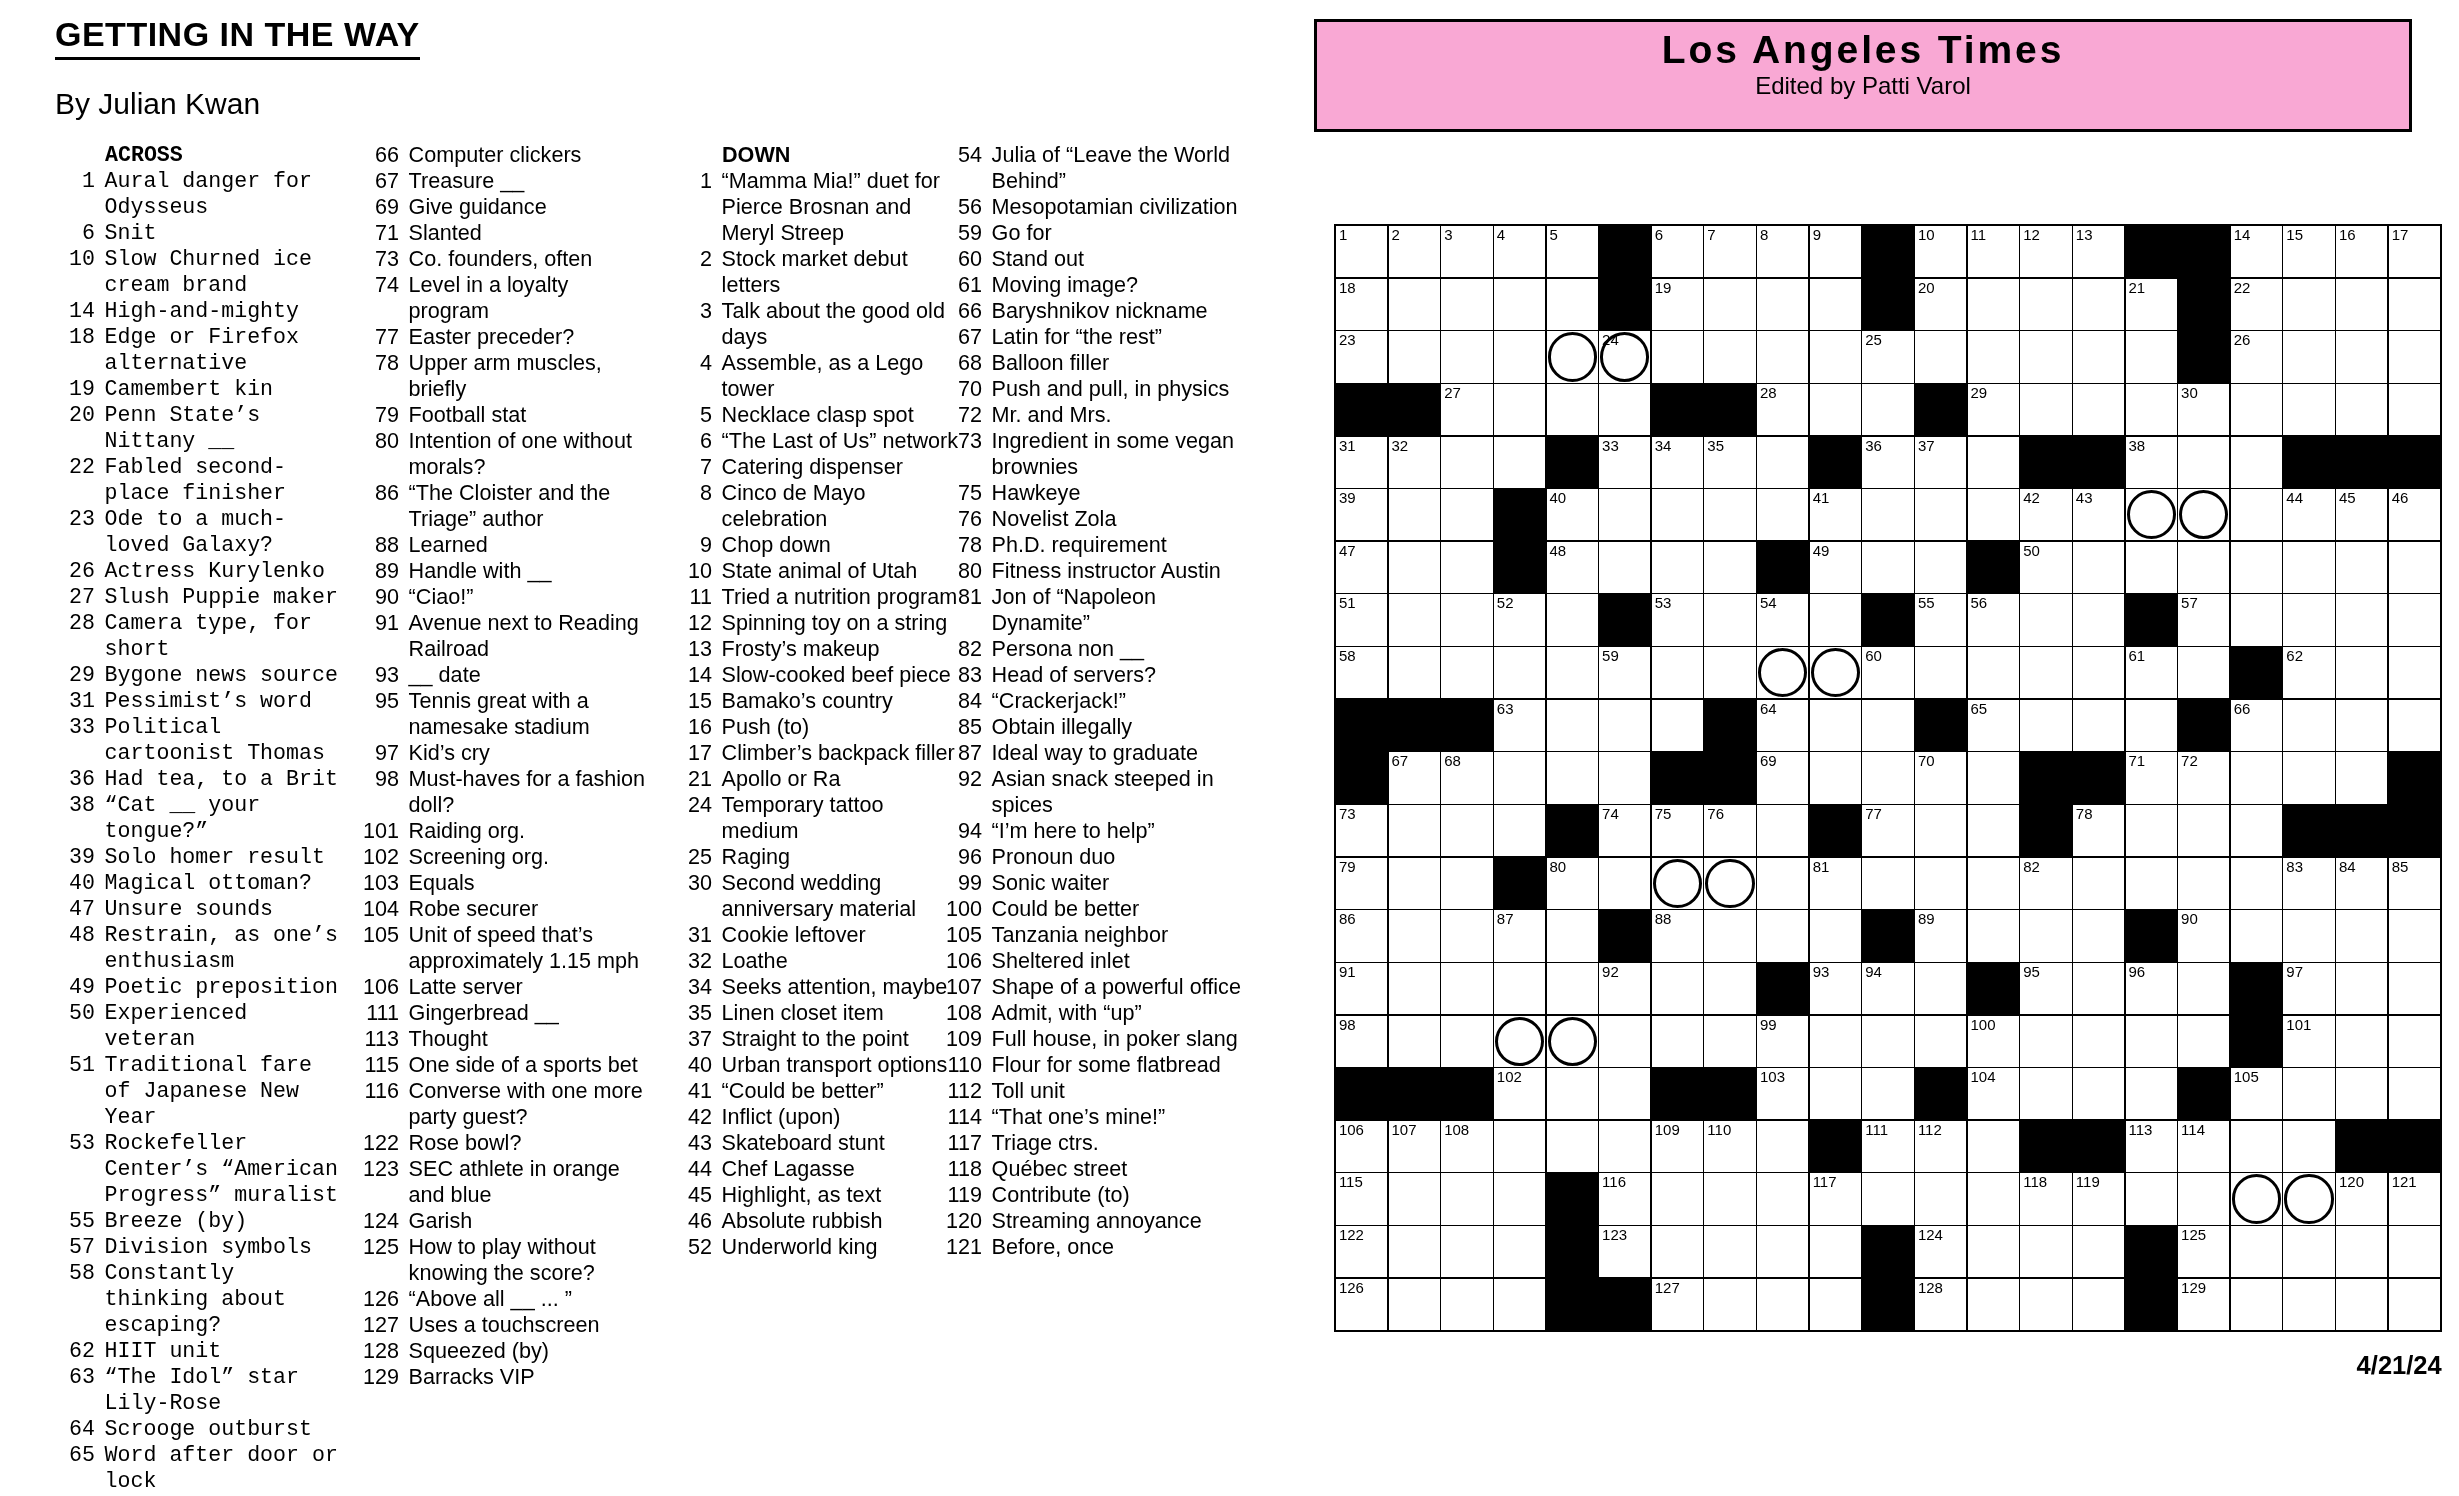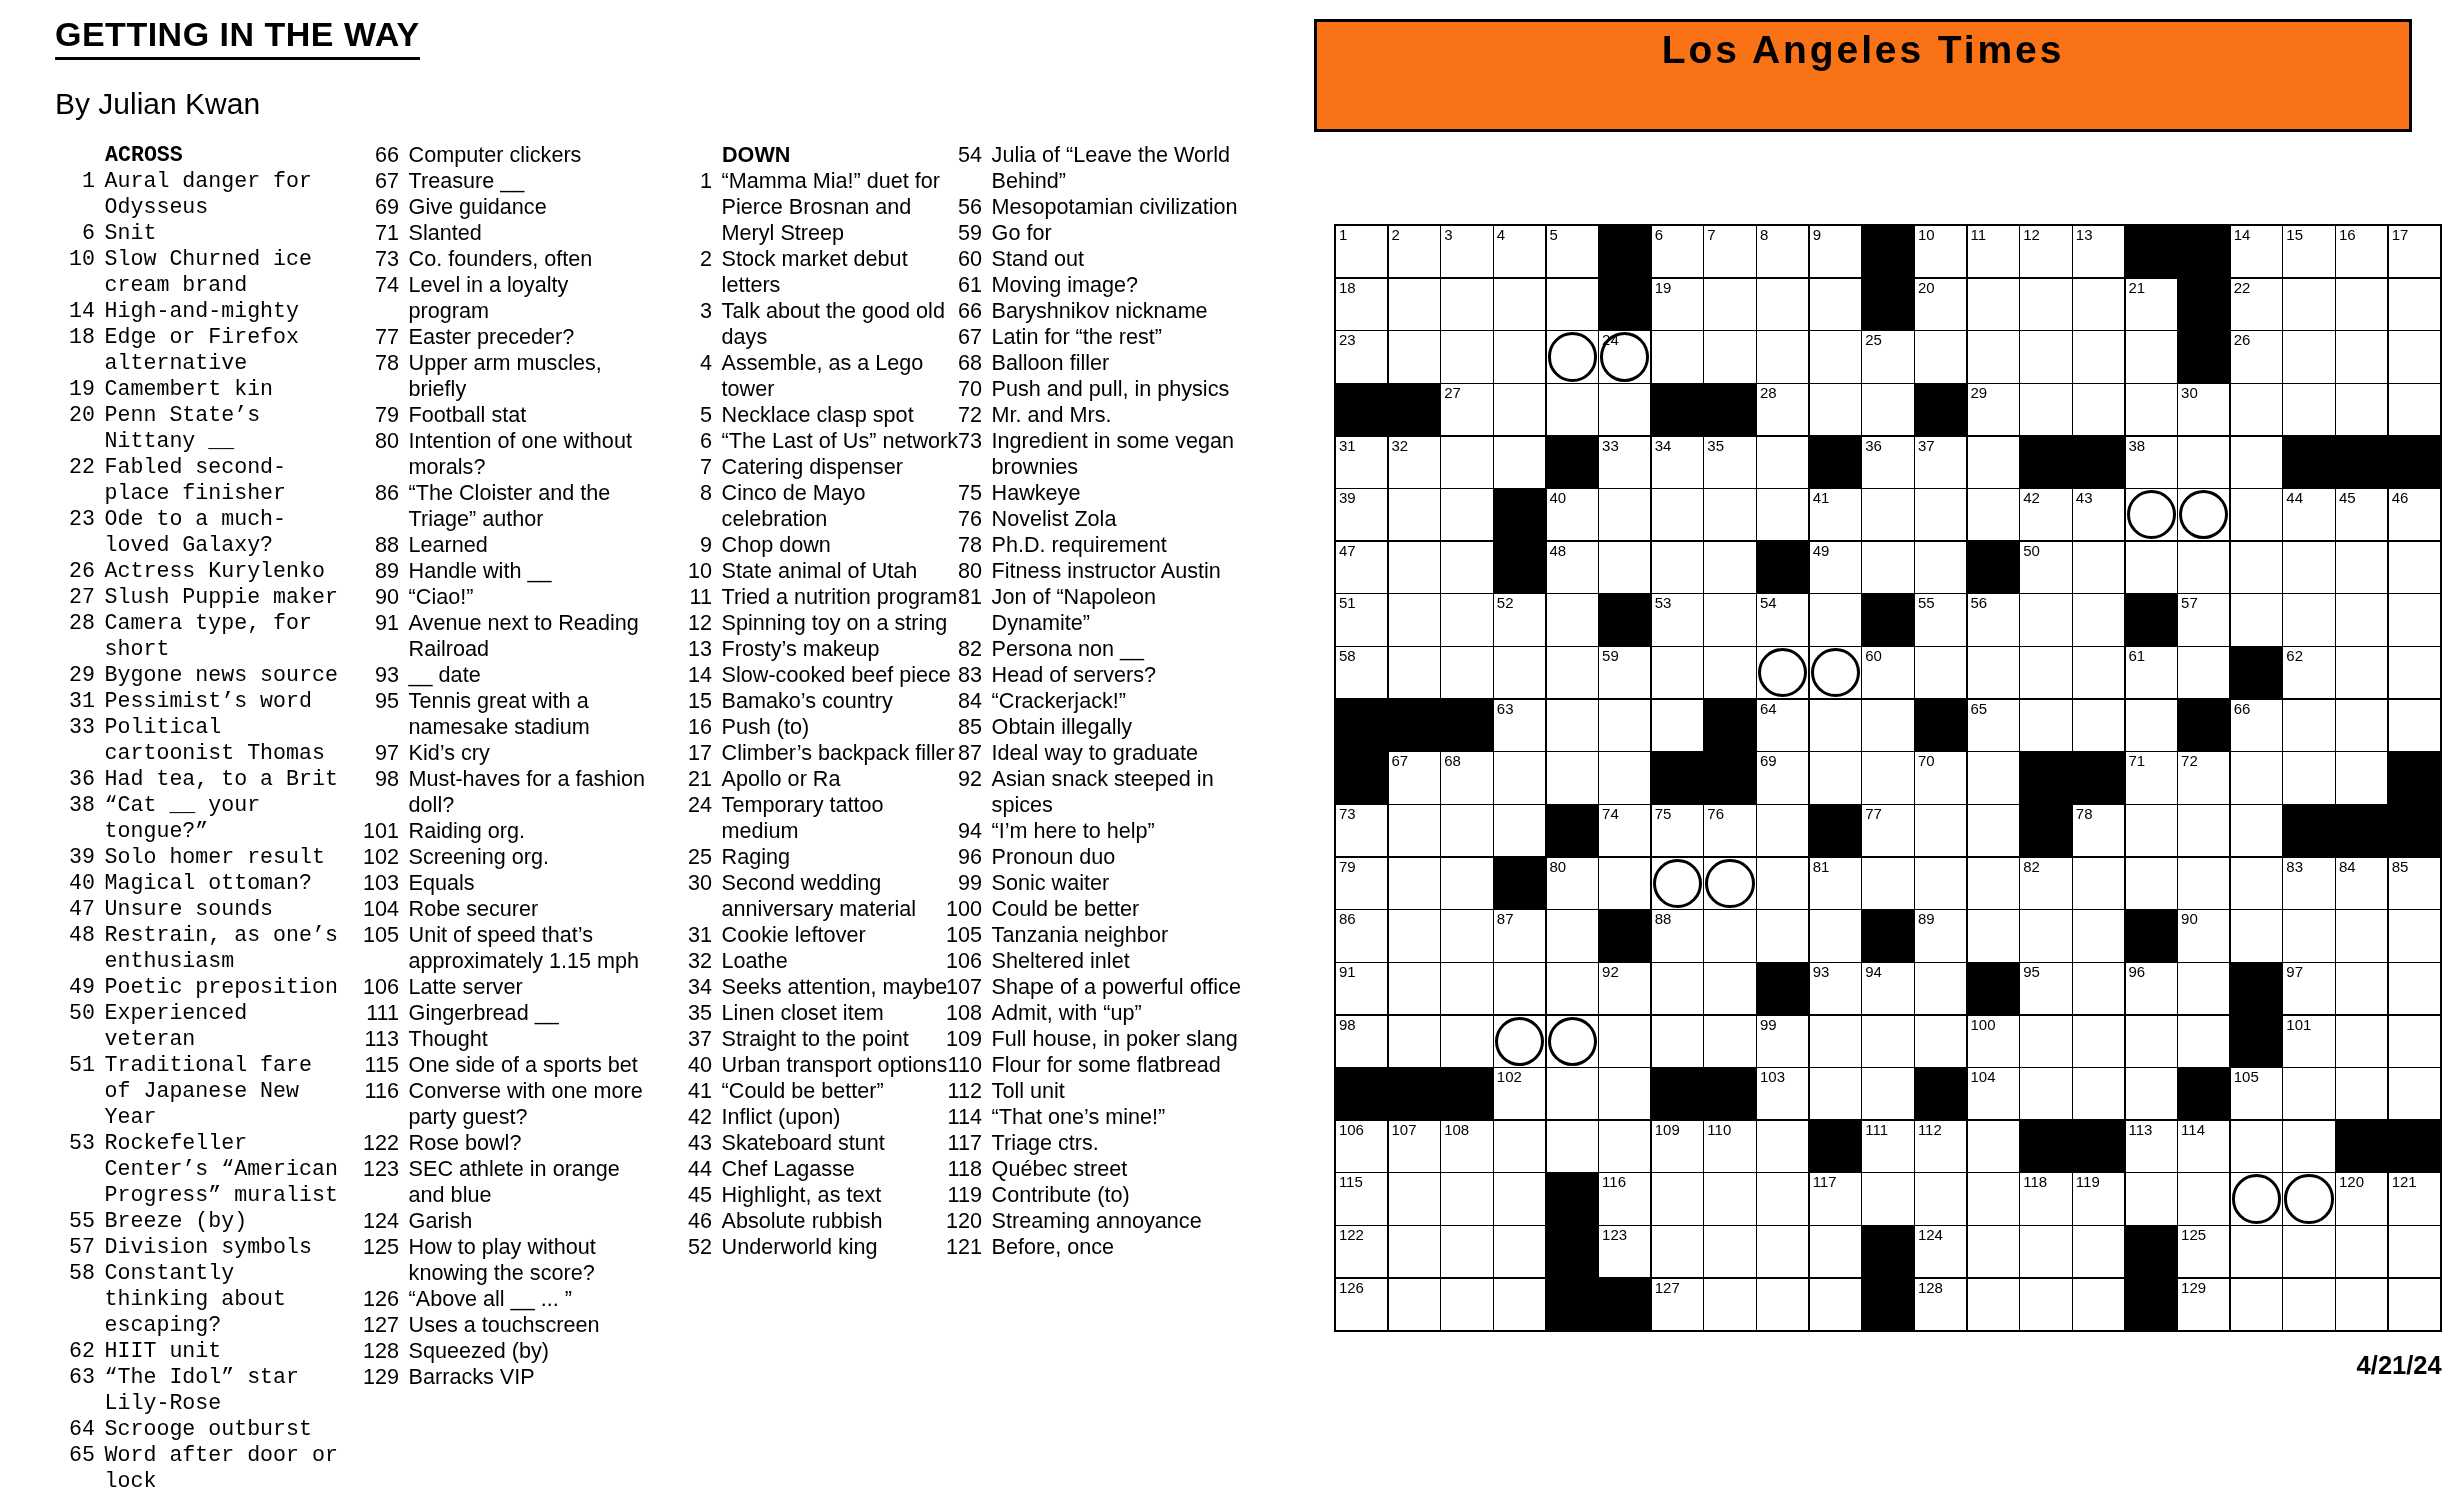--- a/index.html
+++ b/index.html
@@ -18,21 +18,21 @@
   #col3 { left:670px; }
   #col4 { left:940px; }
   .clue-header { font-weight:bold; margin-left:52px; }
   .clue { display:flex; }
   .cnum { flex:none; width:42px; text-align:right; }
   .ctxt { margin-left:9.6px; width:237px; }
   #col4 .ctxt { width:252px; }
 
   
   .pheader { position:absolute; left:1314px; top:19px; width:1098px; height:113px;
-             box-sizing:border-box; border:3.8px solid #000; text-align:center; background:#f97316; }
+             box-sizing:border-box; border:3.8px solid #000; text-align:center; background:#f9a8d4; }
   .ptitle { font-size:39px; font-weight:bold; letter-spacing:2.9px; line-height:43px; }
   .ptitle.first { margin-top:5.8px; }
   .peditor { font-size:24px; margin-top:1px; }
 
   
   .grid { position:absolute; left:1334px; top:224px; width:1108px; height:1108px;
           box-sizing:border-box; border:2.9px solid #000; background:#000;
           display:grid; grid-template-columns:repeat(21,1fr); grid-template-rows:repeat(21,1fr); gap:1.4px; }
   .cell { position:relative; background:#fff; }
   .cell.black { background:#000; }
@@ -636,20 +636,21 @@
         </div>
         <div class="clue">
           <span class="cnum">121</span>
           <span class="ctxt">Before, once</span>
         </div>
       </div>
   </div>
 
   <div class="pheader">
     <div class="ptitle first">Los Angeles Times</div>
+    <div class="peditor">Edited by Patti Varol</div>
   </div>
 
   <div class="grid">
       <div class="cell">
         <span class="cellnum">1</span>
       </div>
       <div class="cell">
         <span class="cellnum">2</span>
       </div>
       <div class="cell">

